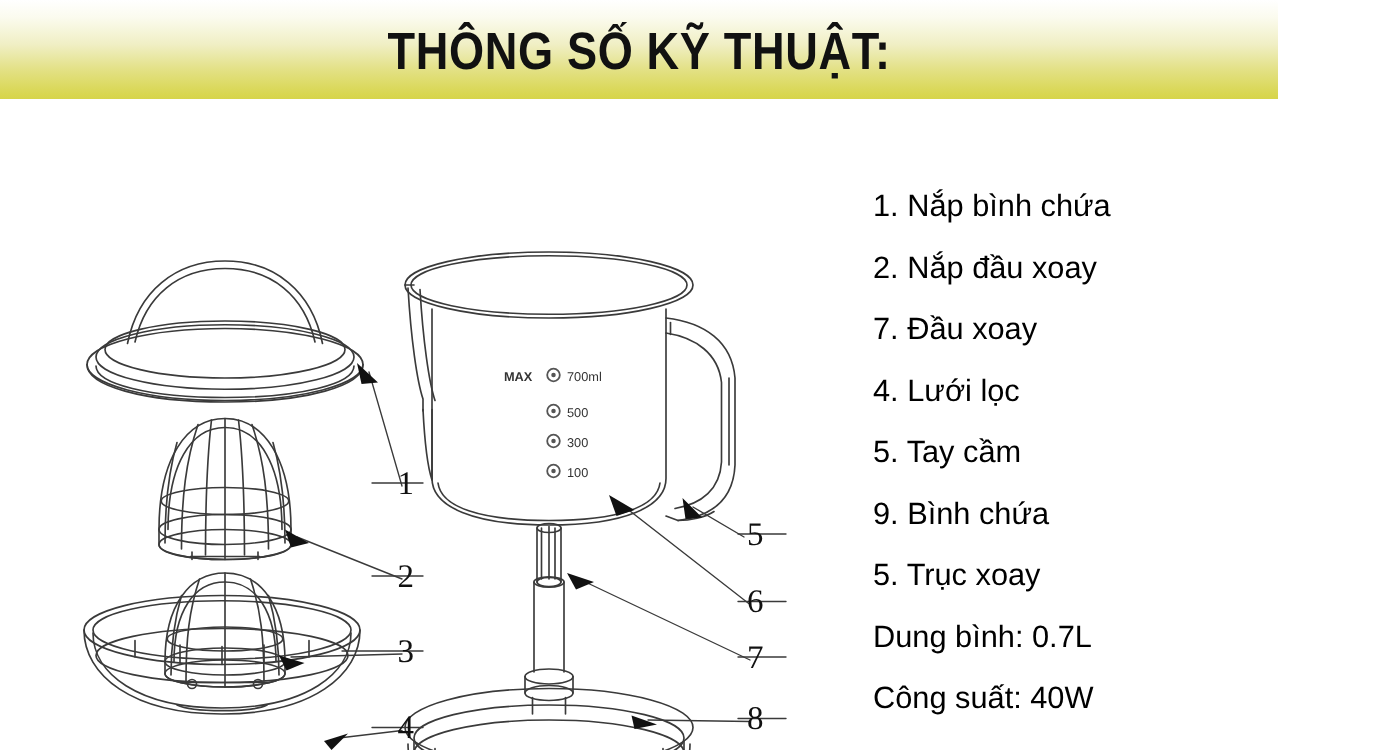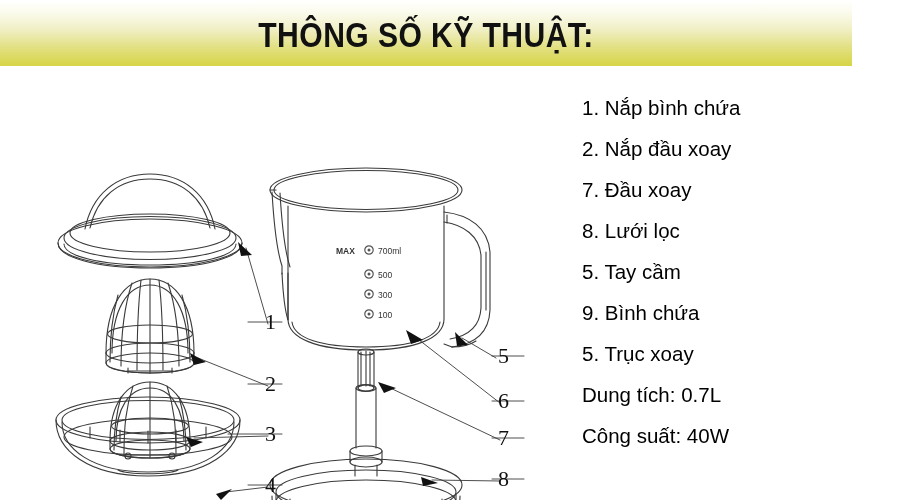--- a/index.html
+++ b/index.html
@@ -63,21 +63,21 @@
     display: block;
   }
 
   
   #specs-panel {
     position: absolute;
     left: 582px;
     top: 0;
     width: 342px;
     height: 434px;
-    padding-top: 22px;
+    padding-top: 52px;
     box-sizing: border-box;
   }
   .spec-line {
     font-family: "Liberation Sans", sans-serif;
     font-size: 20.5px;
     color: #000000;
     line-height: 1;
     height: 41px;
     display: flex;
     align-items: center;
@@ -298,21 +298,21 @@
         <text x="498" y="379">7</text>
         <text x="498" y="420">8</text>
       </g>
     </svg>
   </div>
 
   <div id="specs-panel">
     <div class="spec-line">1. Nắp bình chứa</div>
     <div class="spec-line">2. Nắp đầu xoay</div>
     <div class="spec-line">7. Đầu xoay</div>
-    <div class="spec-line">8. Lưới lọc</div>
+    <div class="spec-line">4. Lưới lọc</div>
     <div class="spec-line">5. Tay cầm</div>
     <div class="spec-line">9. Bình chứa</div>
     <div class="spec-line">5. Trục xoay</div>
-    <div class="spec-line">Dung tích: 0.7L</div>
+    <div class="spec-line">Dung bình: 0.7L</div>
     <div class="spec-line">Công suất: 40W</div>
   </div>
 
 </div>
 
 </body></html>

